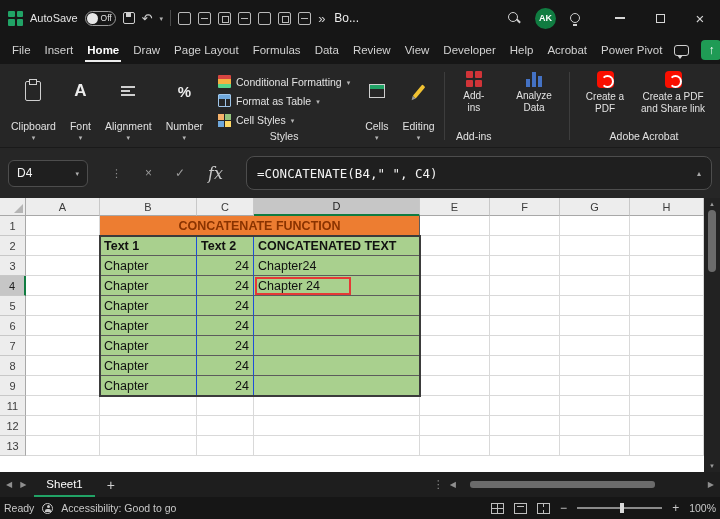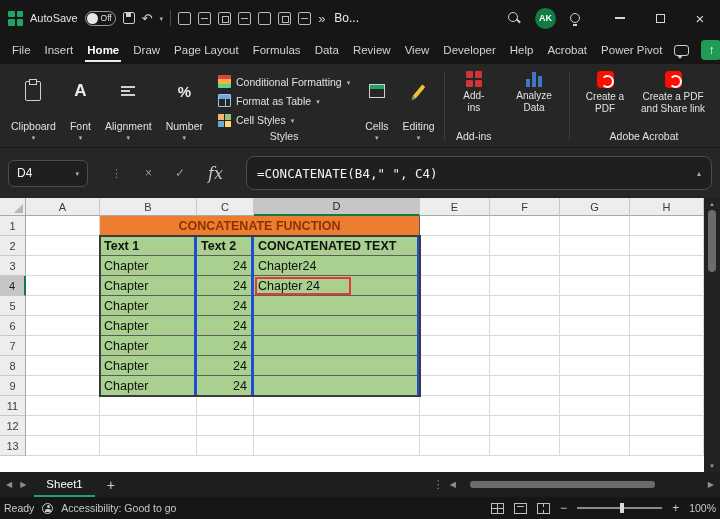--- a/index.html
+++ b/index.html
@@ -118,21 +118,21 @@
   .corner { position:relative; border-bottom:1px solid #a8a8a8; }
   .corner::after { content:""; position:absolute; right:2px; bottom:2px;
                    border-left:9px solid transparent; border-bottom:9px solid #b5b5b5; }
   .ghead { flex:0 0 auto; background:#EDEDED; border-right:1px solid #c8c8c8; border-bottom:1px solid #a8a8a8;
            display:flex; align-items:center; justify-content:center; font-size:11px; color:#3c3c3c; }
   .selcol { background:#C6C6C6; border-bottom:2px solid #107C41; color:#1c1c1c; }
   .selrow { background:#C6C6C6; border-right:2px solid #107C41; color:#1c1c1c; }
   .gcell { flex:0 0 auto; background:#fff; border-right:1px solid #d9d9d9; border-bottom:1px solid #d9d9d9;
            display:flex; align-items:center; padding:0 4px; font-size:12.5px; color:#111;
            white-space:nowrap; overflow:hidden; }
-  .tcell { background:#A9D08E; border-right:3px solid #1d4ed8; border-bottom:1px solid #5c5c5c; }
+  .tcell { background:#A9D08E; border-right:1px solid #1d4ed8; border-bottom:1px solid #5c5c5c; }
   .thead { font-weight:bold; }
   .num { justify-content:flex-end; }
   .title-cell { background:#ED7D31; color:#8A3300; font-weight:bold; justify-content:center;
                 border-right:1px solid #5c5c5c; border-bottom:1px solid #5c5c5c; }
   .overlay { position:absolute; pointer-events:none; }
   .table-outline { left:99px; top:37px; width:322px; height:162px; border:2px solid #3b3b3b; }
   .red-box { left:255px; top:79px; width:96px; height:18px; border:2px solid #E53935; }
 
   .vscroll { width:16px; background:#222; display:flex; flex-direction:column; align-items:center;
              padding:3px 0; gap:3px; }

